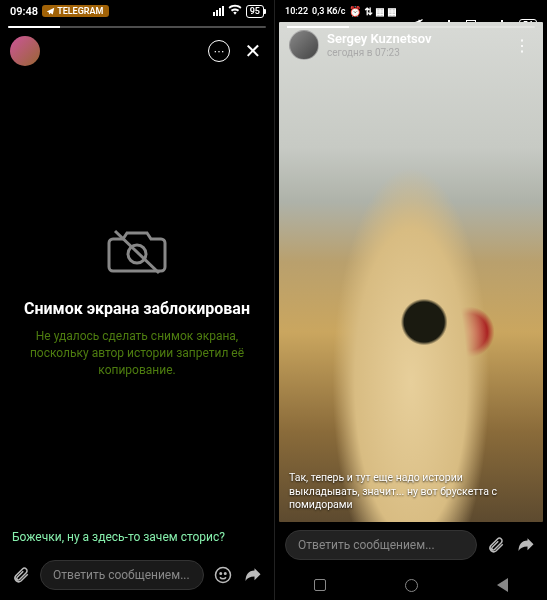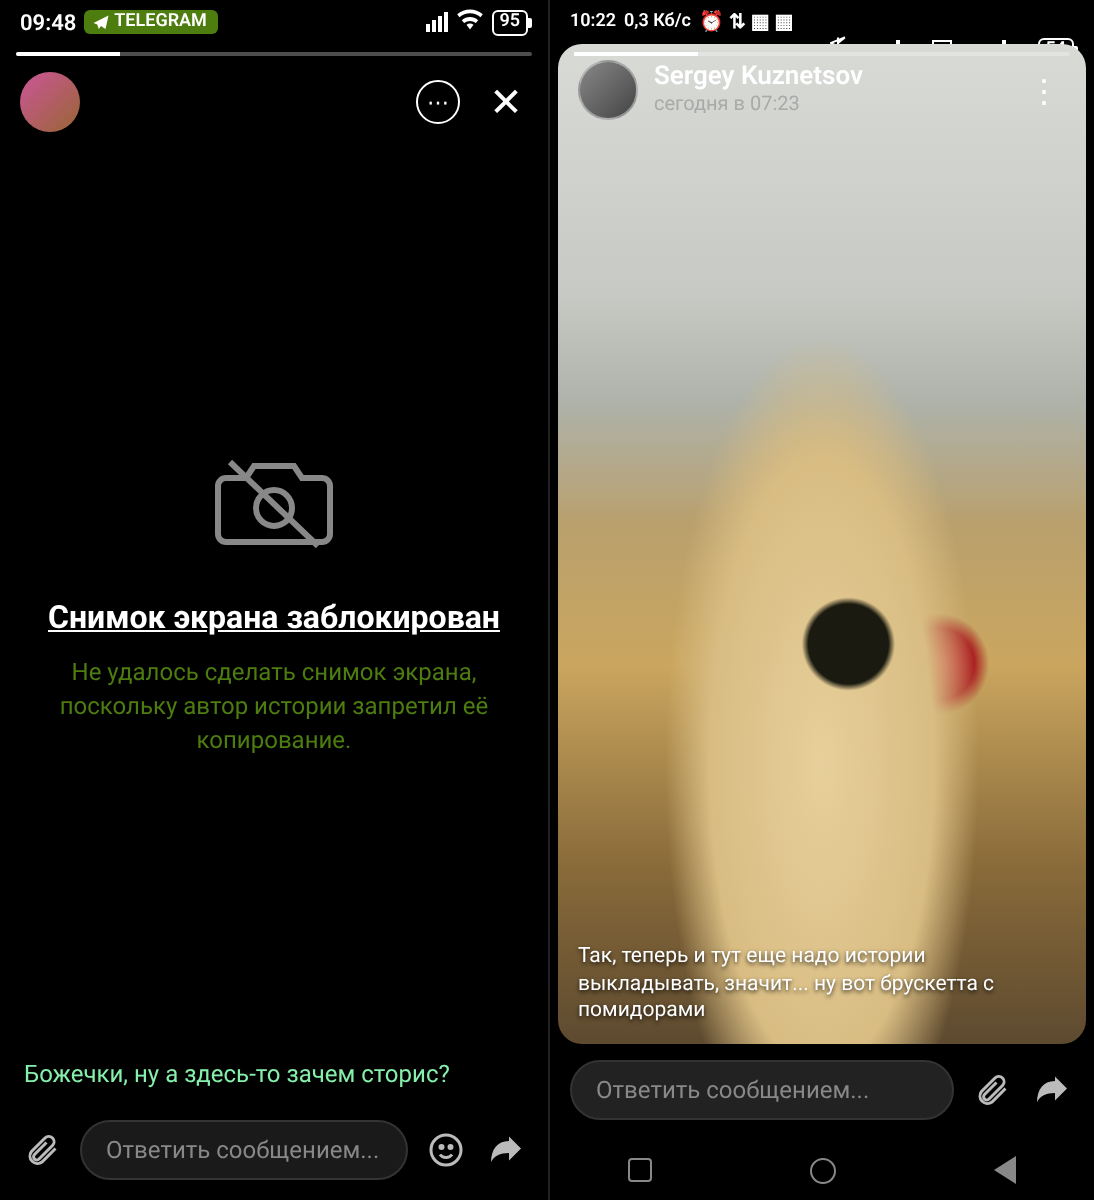--- a/index.html
+++ b/index.html
@@ -5,21 +5,21 @@
   * { margin: 0; padding: 0; box-sizing: border-box; }
   html, body { width: 547px; height: 600px; background: #000; font-family: -apple-system, "Segoe UI", Roboto, Arial, sans-serif; overflow: hidden; }
   .wrap { display: flex; width: 547px; height: 552px; }
   .phone { position: relative; height: 600px; background: #000; color: #fff; display: flex; flex-direction: column; }
   .phone-left { width: 274px; }
   .phone-right { width: 273px; border-left: 1px solid #222; }
 
   
   .status { height: 22px; display: flex; align-items: center; justify-content: space-between; padding: 0 10px; font-size: 11px; font-weight: 600; }
   .status .left, .status .right { display: flex; align-items: center; gap: 4px; }
-  .tg-pill { background: #4d7c0f; color: #fff; font-size: 9px; padding: 1px 6px 1px 4px; border-radius: 3px; display: inline-flex; align-items: center; gap: 2px; }
+  .tg-pill { background: #a16207; color: #fff; font-size: 9px; padding: 1px 6px 1px 4px; border-radius: 3px; display: inline-flex; align-items: center; gap: 2px; }
   .sig { display: inline-flex; gap: 1px; align-items: flex-end; }
   .sig i { width: 2px; background: #fff; display: block; }
   .sig i:nth-child(1){height:4px} .sig i:nth-child(2){height:6px} .sig i:nth-child(3){height:8px} .sig i:nth-child(4){height:10px}
   .wifi { font-size: 12px; }
   .batt { border: 1px solid #fff; border-radius: 3px; padding: 0 3px; font-size: 9px; line-height: 11px; position: relative; }
   .batt::after { content:""; position:absolute; right:-3px; top:3px; width:2px; height:5px; background:#fff; border-radius:0 1px 1px 0; }
   .r-status { font-size: 9px; gap: 3px; }
   .r-status .right { gap: 16px; margin-top: 28px; }
   .tiny-icons { display:inline-flex; gap:3px; font-size:10px; }
 
@@ -35,27 +35,27 @@
   .utime { font-size: 10px; color: #aaa; }
   .s-actions { margin-left: auto; display: flex; align-items: center; gap: 12px; }
   .icon-btn { width: 22px; height: 22px; display:flex; align-items:center; justify-content:center; color:#fff; cursor:pointer; }
   .more-dots { border:1.5px solid #fff; border-radius:50%; width:22px; height:22px; font-size:11px; line-height:19px; text-align:center; }
   .close-x { font-size: 20px; font-weight:300; }
   .vdots { font-size: 16px; }
 
   
   .blocked { flex:1; display:flex; flex-direction:column; align-items:center; justify-content:center; padding: 0 22px; text-align:center; }
   .cam-icon { margin-bottom: 18px; }
-  .btitle { font-size: 16px; font-weight: 700; margin-bottom: 10px; text-decoration: underline; }
+  .btitle { font-size: 16px; font-weight: 700; margin-bottom: 10px; }
   .bdesc { font-size: 12px; color: #4d7c0f; line-height: 1.4; }
 
   .caption-l { font-size: 12px; color: #86efac; padding: 0 12px 8px; }
 
   
-  .story-img { position: relative; flex:1; margin: 0 4px; border-radius: 12px; overflow:hidden;
+  .story-img { position: relative; flex:1; margin: 0 4px; border-radius: 1px; overflow:hidden;
     background:
       radial-gradient(circle at 55% 60%, #1a1a10 0%, #1a1a10 6%, transparent 7%),
       radial-gradient(ellipse at 50% 72%, #e7cf9b 0%, #d8bc82 30%, transparent 42%),
       radial-gradient(circle at 40% 58%, #b33 0%, #a22 4%, transparent 6%),
       radial-gradient(circle at 72% 62%, #c44 0%, #a22 5%, transparent 7%),
       radial-gradient(circle at 58% 78%, #b33 0%, #922 4%, transparent 6%),
       linear-gradient(180deg, #d8dad6 0%, #c7cac4 25%, #aeb2a9 36%, #b9a06d 48%, #caa65f 62%, #8a6b3a 82%, #5d4a2f 100%);
   }
   .story-img .r-head { position:absolute; top:0; left:0; right:0; display:flex; align-items:center; gap:8px; padding:8px 10px; }
   .story-img .r-caption { position:absolute; left:10px; right:10px; bottom:10px; font-size:10.5px; color:#fff; text-shadow:0 1px 2px rgba(0,0,0,.8); line-height:1.3; }

